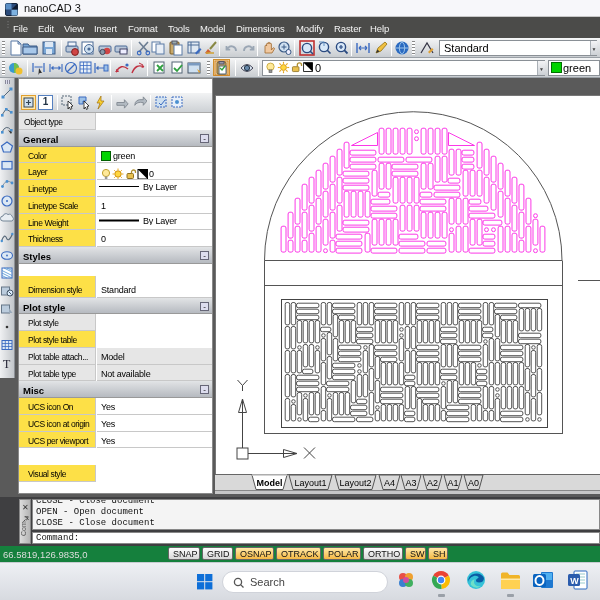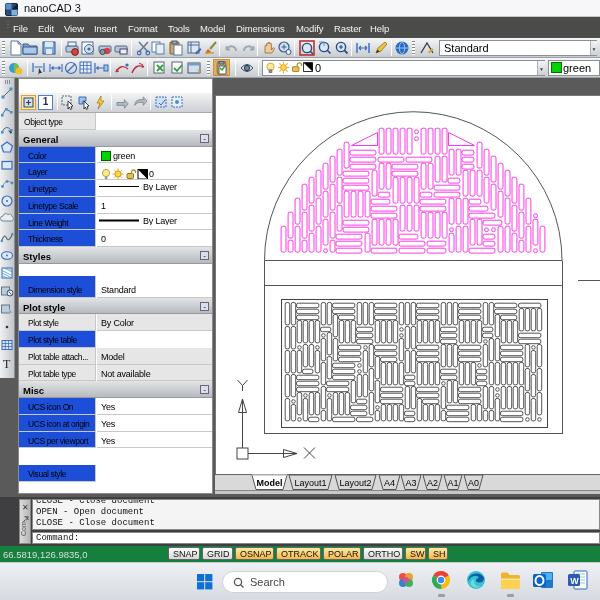--- a/index.html
+++ b/index.html
@@ -17,21 +17,21 @@
 
 #main{left:0;top:78px;width:600px;height:419px;background:#5a5a5a}
 
 #ltb{left:0;top:78px;width:15px;height:300px;background:linear-gradient(90deg,#f0f1f3,#c2c6ca);border-right:1px solid #8c9096}
 
 #insp{left:18px;top:78px;width:195px;height:416px;background:#fff;border:1px solid #8a8a8a}
 #insph{position:absolute;left:0;top:0;width:100%;height:14px;background:linear-gradient(#fdfdfd,#c6cacf);font-size:9.5px;color:#222;border-bottom:1px solid #aaa}
 #insptb{position:absolute;left:0;top:14px;width:100%;height:20px;background:linear-gradient(#f2f3f4,#cdd1d5);border-bottom:1px solid #aaa}
 
 .prow{position:absolute;left:0;width:193px;height:17px;font-size:9px;letter-spacing:-0.2px;color:#000}
-.plab{position:absolute;left:0;top:0;width:77px;height:17px;background:#1d4ed8;border-bottom:1px solid #c8c8c8;border-right:1px solid #c8c8c8;padding:4px 0 0 9px;white-space:nowrap;overflow:hidden;font-size:8.5px;letter-spacing:-0.4px}
+.plab{position:absolute;left:0;top:0;width:77px;height:17px;background:#fde047;border-bottom:1px solid #c8c8c8;border-right:1px solid #c8c8c8;padding:4px 0 0 9px;white-space:nowrap;overflow:hidden;font-size:8.5px;letter-spacing:-0.4px}
 .pval{position:absolute;left:78px;top:0;width:115px;height:17px;background:#fff;border-bottom:1px solid #c8c8c8;padding:4px 0 0 4px;white-space:nowrap;overflow:hidden}
 .gray .plab,.gray .pval{background:#e6e6e6}
 .top .plab{padding-left:5px}
 .phdr{position:absolute;left:0;width:193px;height:17px;background:linear-gradient(#e2e4e6,#b6bac0);border-bottom:1px solid #999;font-weight:bold;font-size:9.5px;padding:4px 0 0 4px}
 .pm{position:absolute;right:3px;top:4px;width:9px;height:9px;background:#dde;border:1px solid #667;font-size:8px;line-height:7px;text-align:center;font-weight:normal}
 
 #draw{left:215px;top:78px;width:385px;height:416px}
 #dtabs{position:absolute;left:0;top:0;width:385px;height:17px;background:linear-gradient(#fafafa,#aeb2b8);border-left:1px solid #888;border-top:1px solid #888}
 #canvas{position:absolute;left:0;top:17px;width:385px;height:379px;background:#fff;border-left:1px solid #777;border-top:1px solid #777}
 #mtabs{position:absolute;left:0;top:396px;width:385px;height:20px}
@@ -468,21 +468,20 @@
         <div class="plab" style="height:17px">Text style</div>
         <div class="pval" style="height:17px">Standard</div>
       </div>
       <div class="prow" style="top:168px;height:17px">
         <div class="plab" style="height:17px">Dimension style</div>
         <div class="pval" style="height:17px">Standard</div>
       </div>
       <div class="phdr" style="top:185px;height:16px">Plot style<span class="pm">-</span></div>
       <div class="prow gray" style="top:201px;height:17px">
         <div class="plab" style="height:17px">Plot style</div>
-        <div class="pval" style="height:17px">By Color</div>
       </div>
       <div class="prow" style="top:218px;height:17px">
         <div class="plab" style="height:17px">Plot style table</div>
       </div>
       <div class="prow gray" style="top:235px;height:17px">
         <div class="plab" style="height:17px">Plot table attach...</div>
         <div class="pval" style="height:17px">Model</div>
       </div>
       <div class="prow gray" style="top:252px;height:16px">
         <div class="plab" style="height:16px">Plot table type</div>

